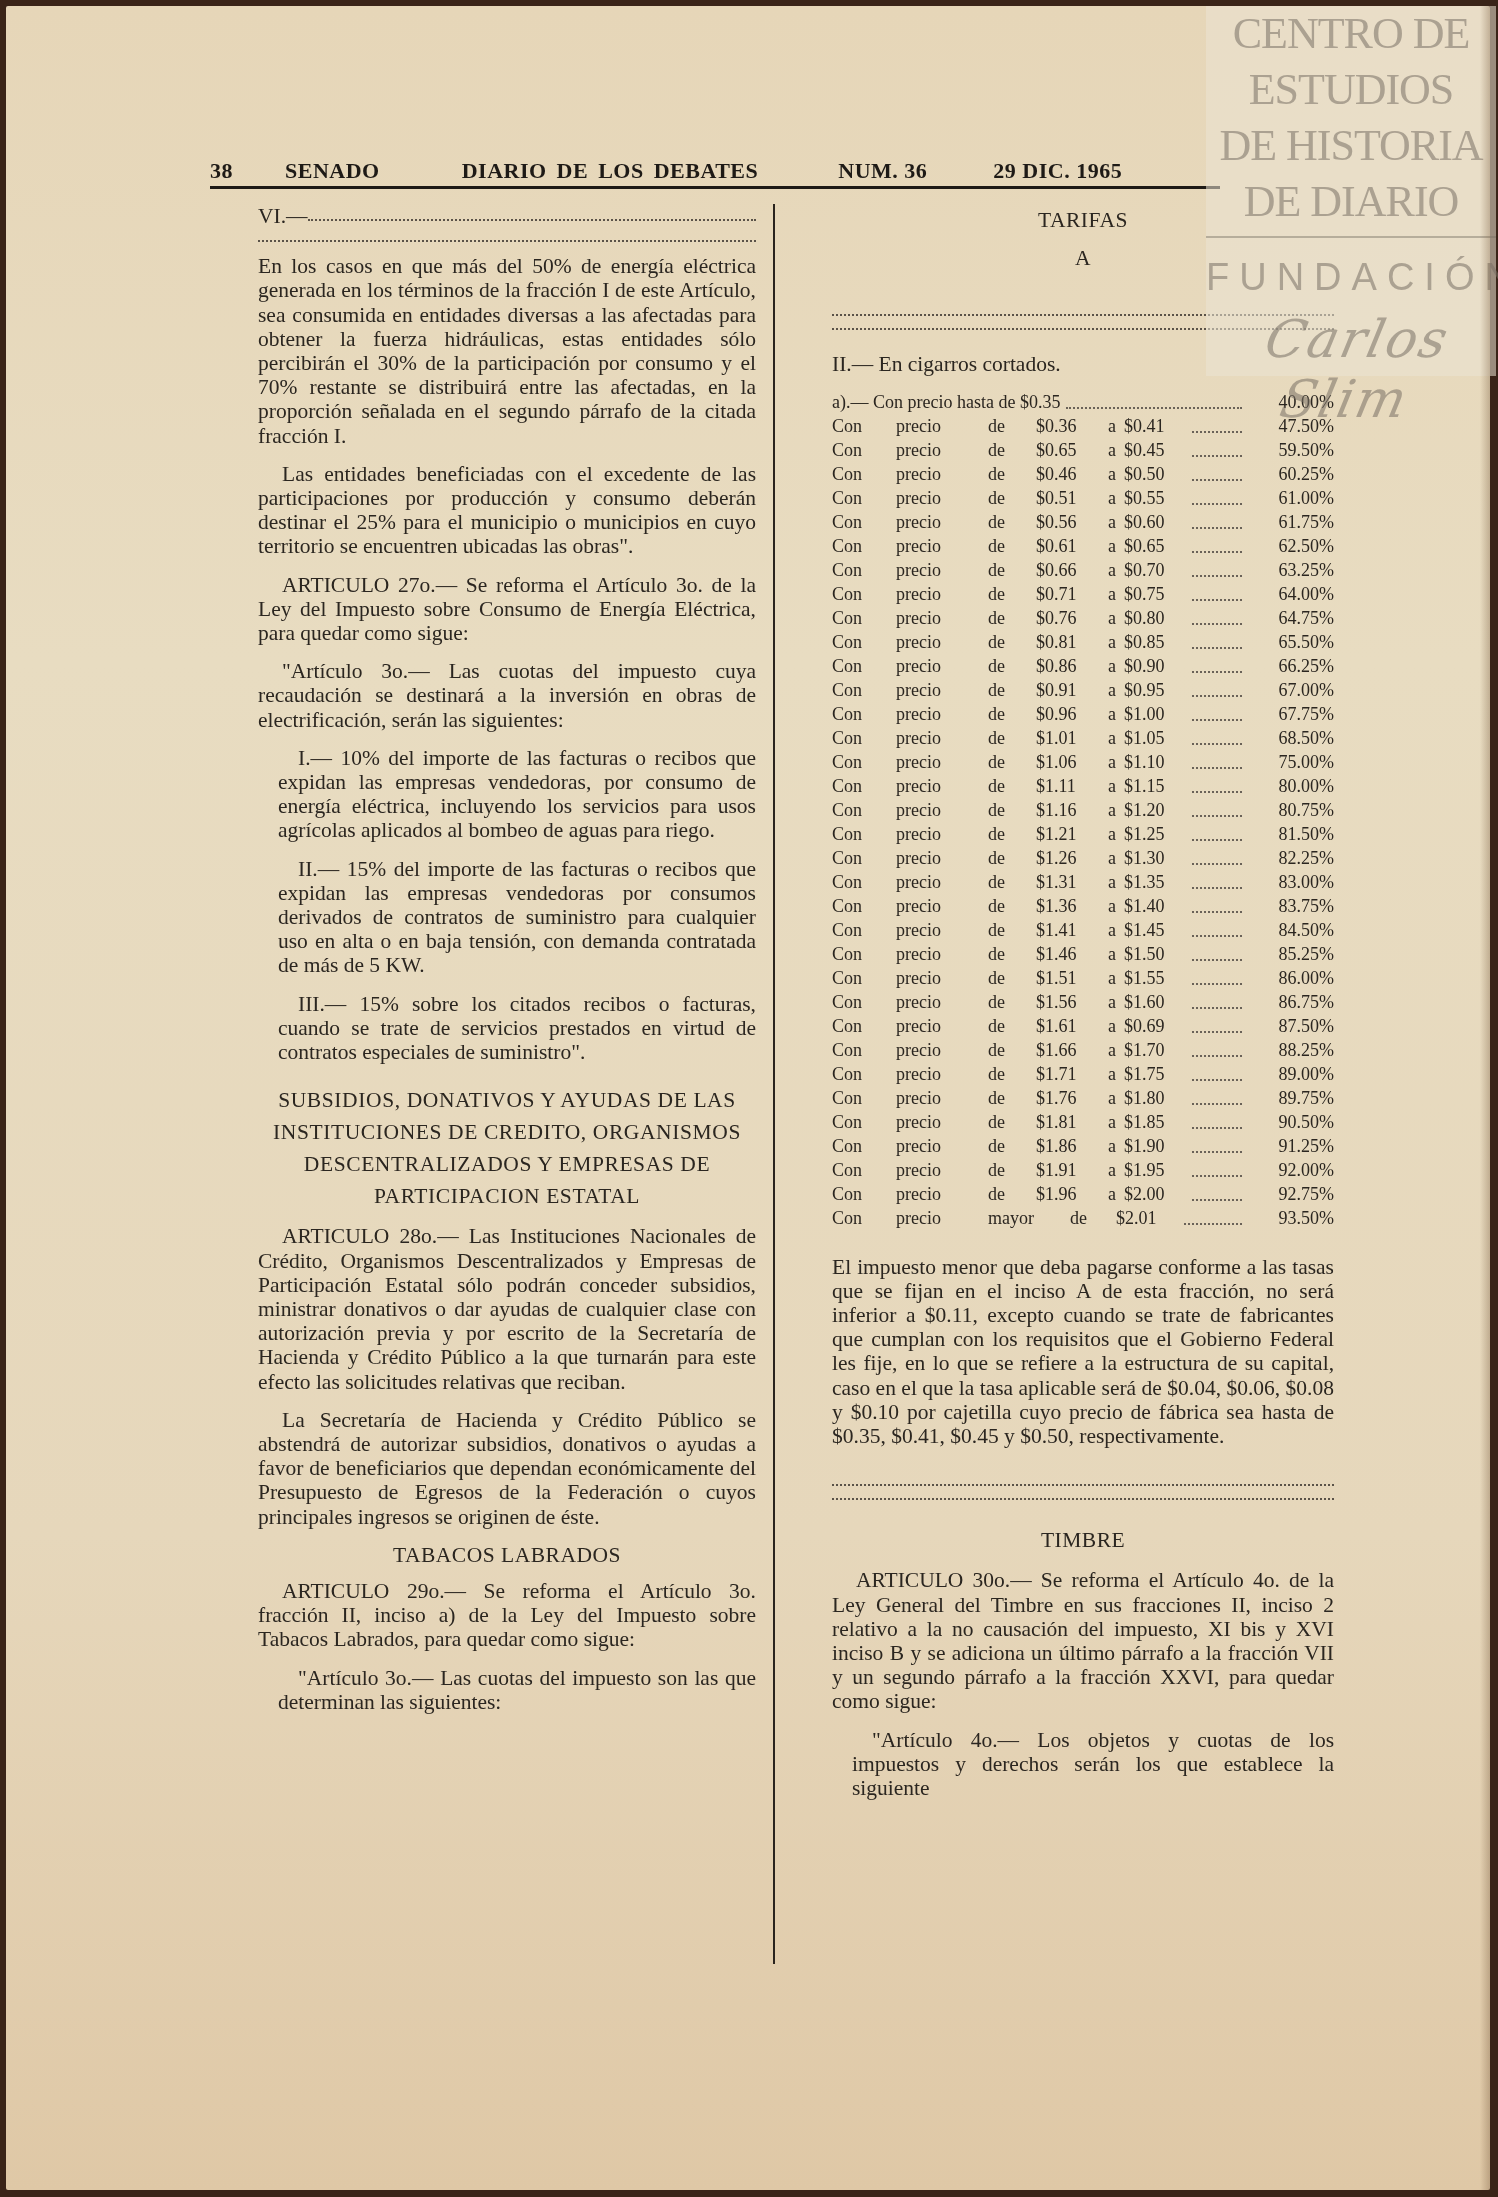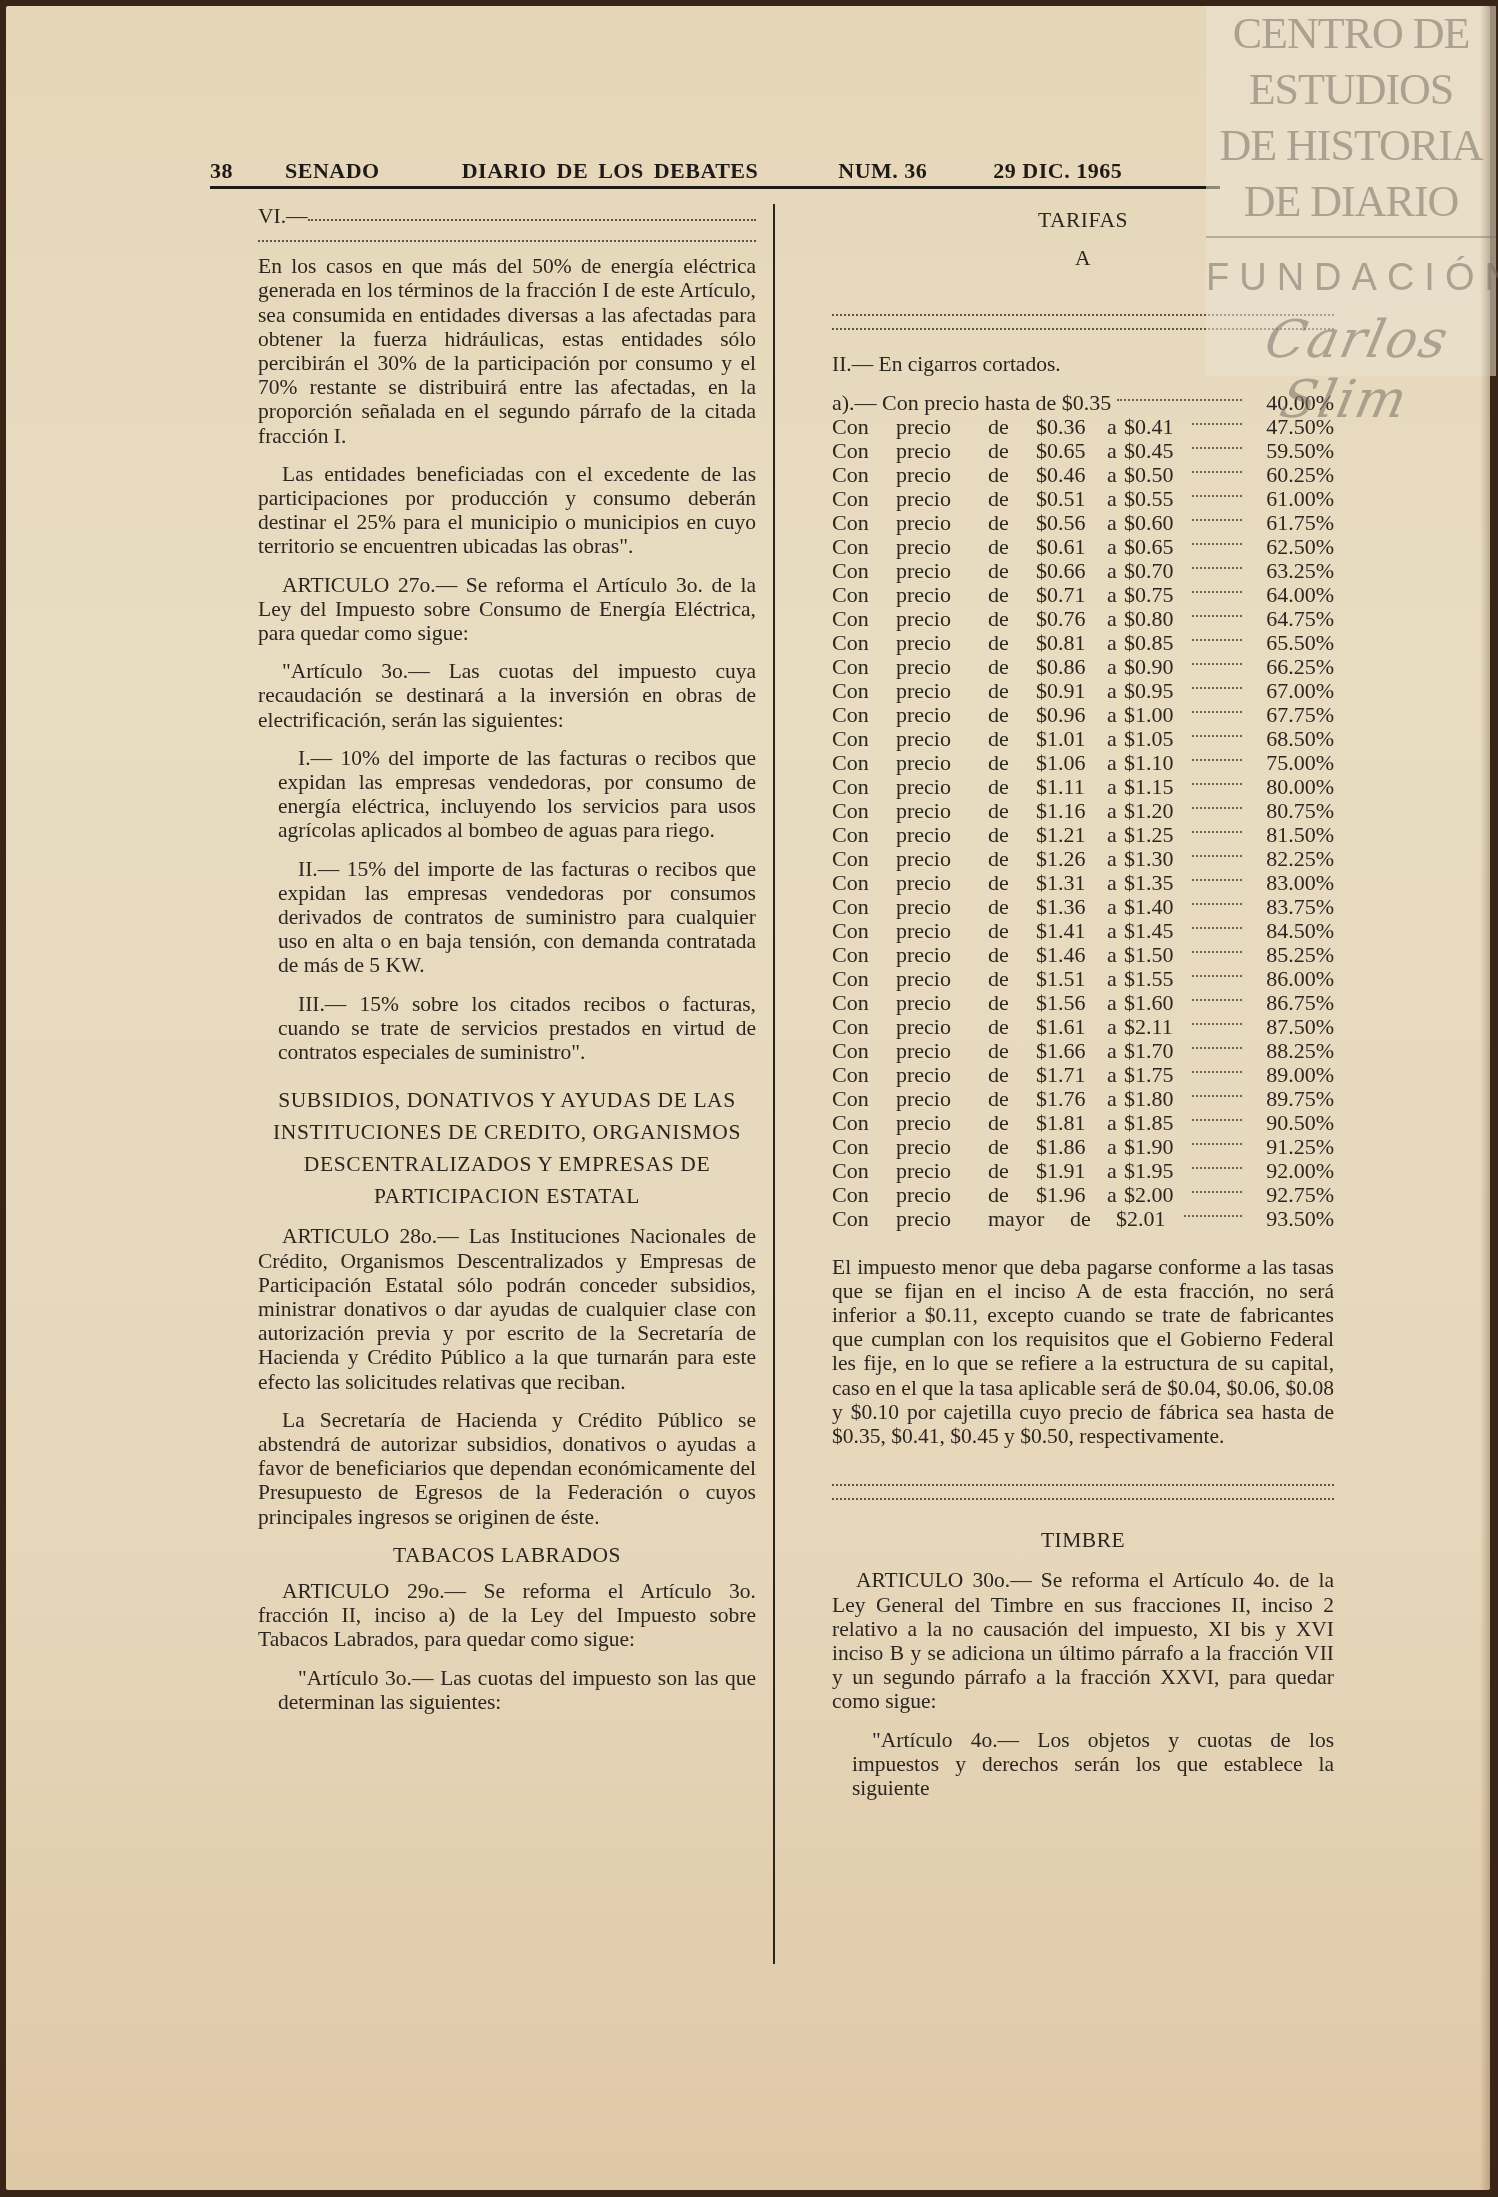--- a/index.html
+++ b/index.html
@@ -52,21 +52,21 @@
   .dotted {
     border-bottom:2px dotted #5a5248; height:0; margin:12px 0 12px 0;
   }
   .heading-center { text-align:center; letter-spacing:0.5px; margin:4px 0 12px 0; }
   .heading-block { text-align:center; text-align-last:center; line-height:32px; letter-spacing:0.6px; margin:20px 0 12px 0; }
   .vi-line { display:flex; align-items:center; }
   .vi-line .fill { flex:1; border-bottom:2px dotted #5a5248; height:0; margin-top:8px; }
 
   
   .rate-table { width:100%; margin:8px 0 18px 0; border-collapse:collapse; }
-  .rate-row { display:flex; align-items:center; height:24px; white-space:nowrap; font-size:22px; }
+  .rate-row { display:flex; align-items:flex-end; height:24px; white-space:nowrap; font-size:18px; }
   .rate-row .c1 { width:64px; }
   .rate-row .c2 { width:92px; }
   .rate-row .c3 { width:48px; }
   .rate-row .c4 { width:64px; }
   .rate-row .c5 { width:24px; text-align:center; }
   .rate-row .c6 { width:62px; }
   .rate-row .leader { flex:1; border-bottom:2px dotted #6a6258; margin:0 6px 6px 6px; height:0; }
   .rate-row .pct { width:86px; text-align:right; }
   .rate-row.first .desc { flex:none; }
   .rate-row.mayor .c3 { width:82px; }
@@ -390,21 +390,21 @@
             <span class="c6">$1.60</span>
             <span class="leader"></span>
             <span class="pct">86.75%</span>
           </div>
           <div class="rate-row">
             <span class="c1">Con</span>
             <span class="c2">precio</span>
             <span class="c3">de</span>
             <span class="c4">$1.61</span>
             <span class="c5">a</span>
-            <span class="c6">$2.11</span>
+            <span class="c6">$0.69</span>
             <span class="leader"></span>
             <span class="pct">87.50%</span>
           </div>
           <div class="rate-row">
             <span class="c1">Con</span>
             <span class="c2">precio</span>
             <span class="c3">de</span>
             <span class="c4">$1.66</span>
             <span class="c5">a</span>
             <span class="c6">$1.70</span>

